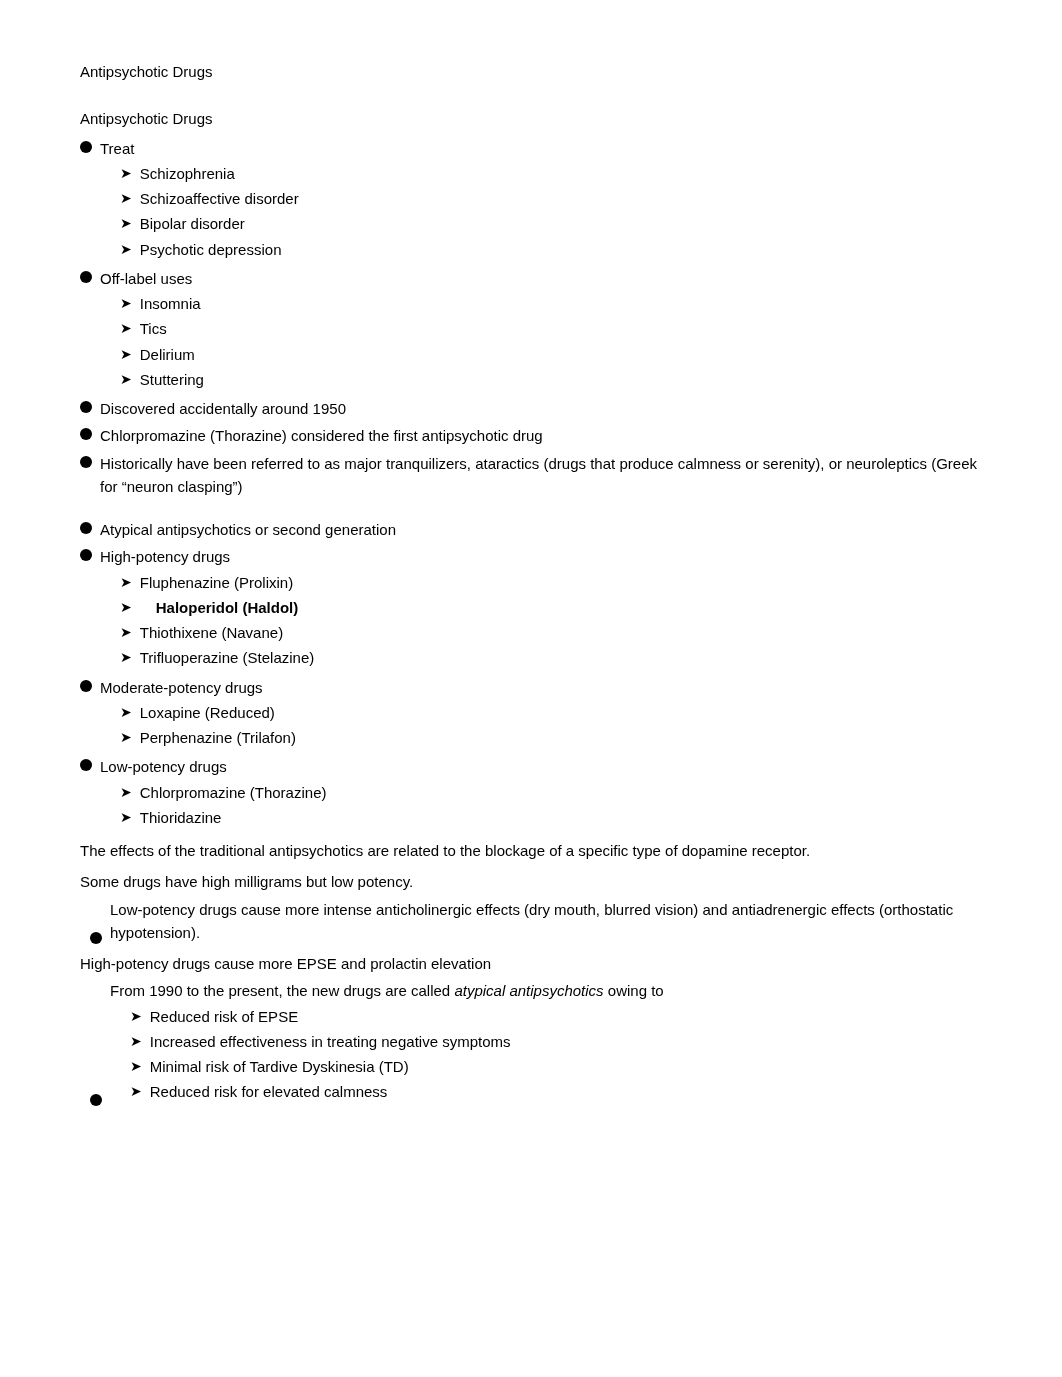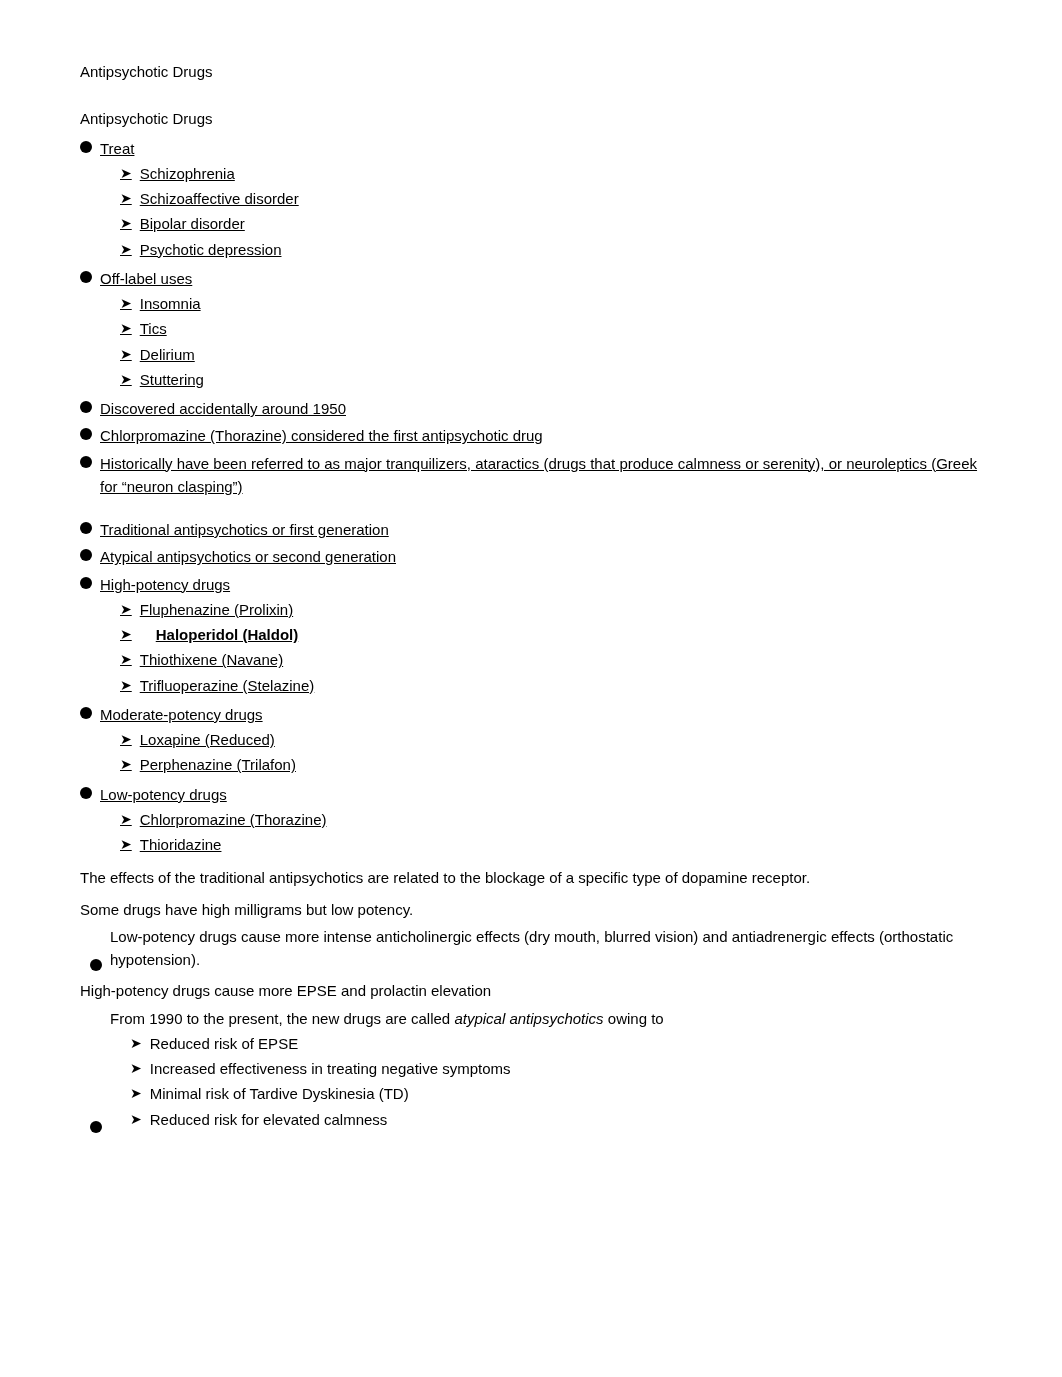--- a/index.html
+++ b/index.html
@@ -27,21 +27,20 @@
     .section-title {
       font-size: 15px;
       margin-bottom: 6px;
       margin-top: 24px;
     }
 
     .bullet-list {
       list-style: none;
       padding: 0;
       margin: 0;
-      text-decoration: underline;
     }
 
     .bullet-list > li {
       display: flex;
       align-items: flex-start;
       margin-bottom: 4px;
     }
 
     .bullet-dot {
       display: inline-block;
@@ -183,26 +182,20 @@
       <span>Historically have been referred to as major tranquilizers, ataractics (drugs that produce calmness or serenity), or neuroleptics (Greek for “neuron clasping”)</span>
     </div>
   </li>
 
 </ul>
 
 <div style="margin-top: 20px;">
 
   <ul class="bullet-list">
 
-    <li>
-      <span class="bullet-dot"></span>
-      <div class="bullet-content">
-        <span>Traditional antipsychotics or first generation</span>
-      </div>
-    </li>
 
     <li>
       <span class="bullet-dot"></span>
       <div class="bullet-content">
         <span>Atypical antipsychotics or second generation</span>
       </div>
     </li>
 
     <li>
       <span class="bullet-dot"></span>

